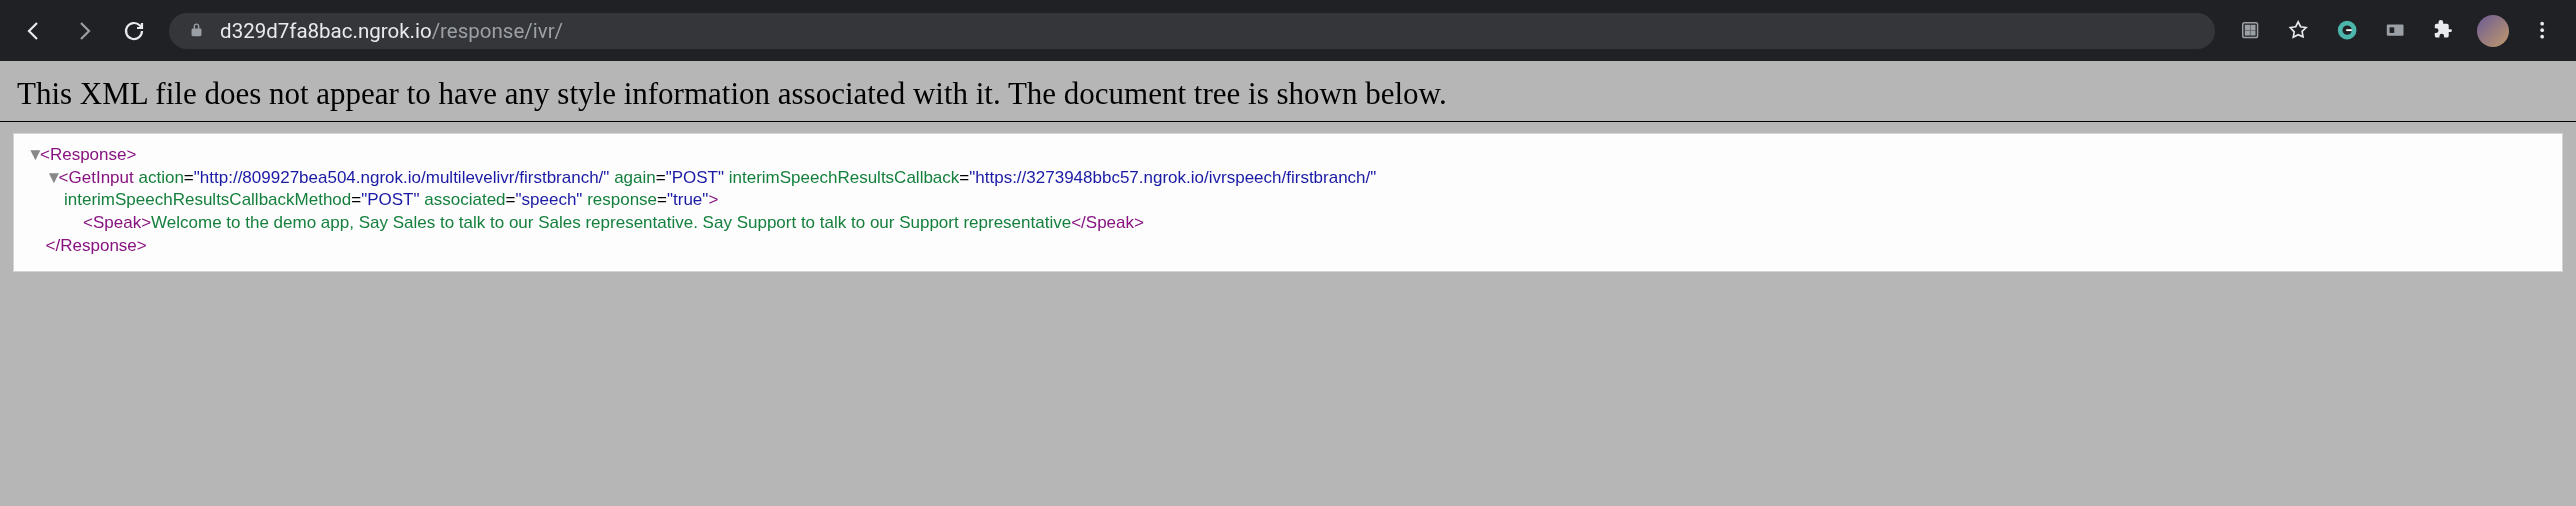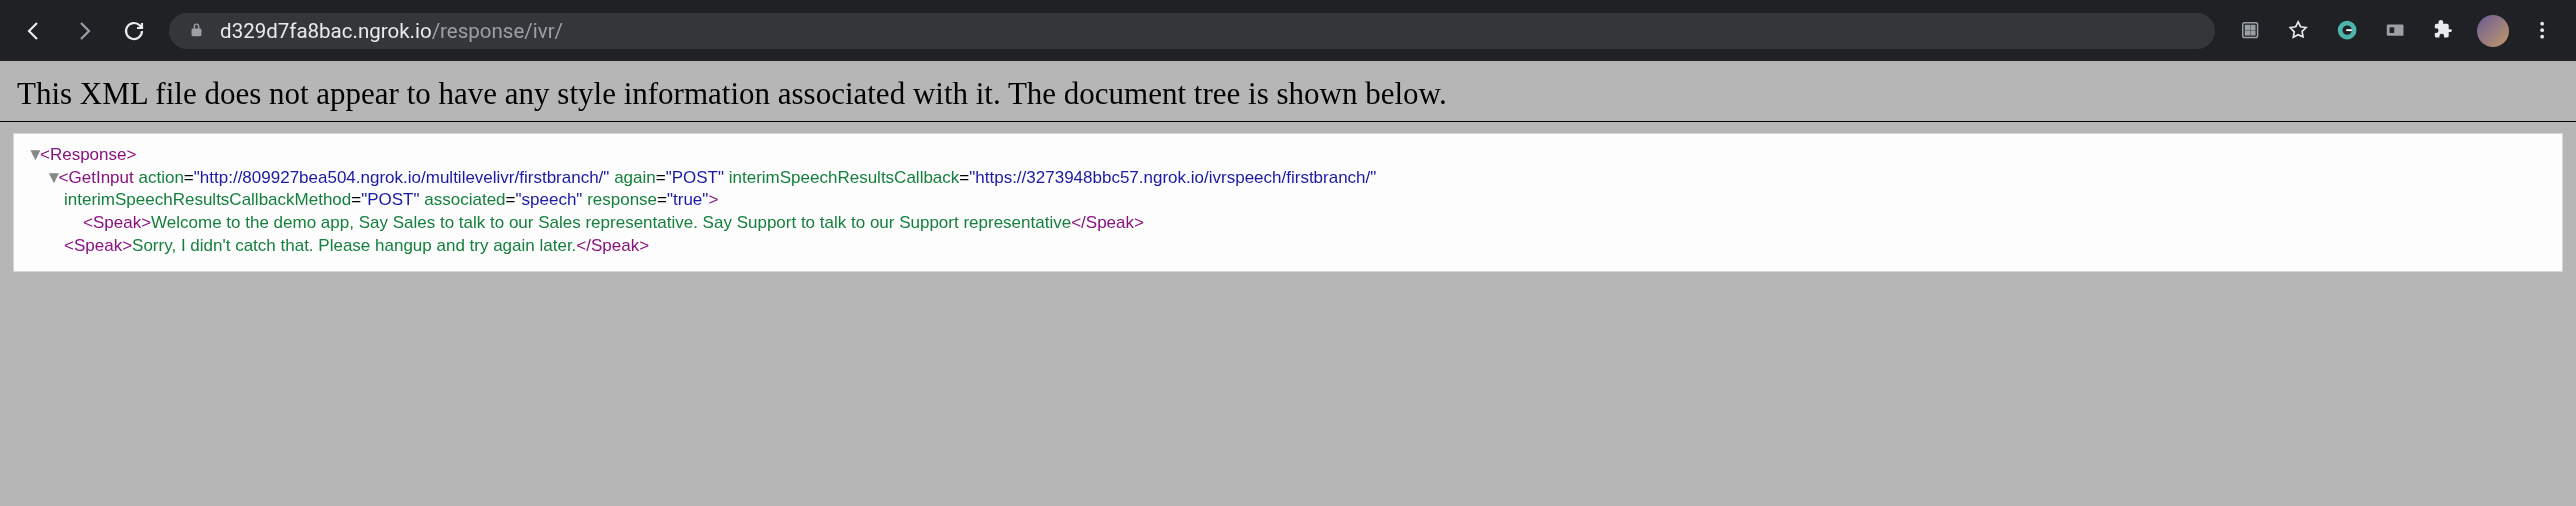--- a/index.html
+++ b/index.html
@@ -198,20 +198,20 @@
       <span class="attr">interimSpeechResultsCallbackMethod</span><span class="eq">=</span><span class="val">"POST"</span>
       <span class="attr">associated</span><span class="eq">=</span><span class="val">"speech"</span>
       <span class="attr">response</span><span class="eq">=</span><span class="val">"true"</span><span class="angle">&gt;</span>
     </div>
 
     <div class="xml-line ind3">
       <span class="angle">&lt;</span><span class="tag">Speak</span><span class="angle">&gt;</span><span class="txt">Welcome to the demo app, Say Sales to talk to our Sales representative. Say Support to talk to our Support representative</span><span class="angle">&lt;/</span><span class="tag">Speak</span><span class="angle">&gt;</span>
     </div>
 
 
-    <div class="xml-line ind2">
-      <span class="angle">&lt;</span><span class="tag">Speak</span><span class="angle">&gt;</span><span class="txt">Sorry, I didn't catch that. Please hangup and try again later.</span><span class="angle">&lt;/</span><span class="tag">Speak</span><span class="angle">&gt;</span>
-    </div>
-
+
+    <div class="xml-line ind1">
+      <span class="angle">&lt;/</span><span class="tag">Response</span><span class="angle">&gt;</span>
+    </div>
 
   </div>
 </div>
 
 
 </body></html>

